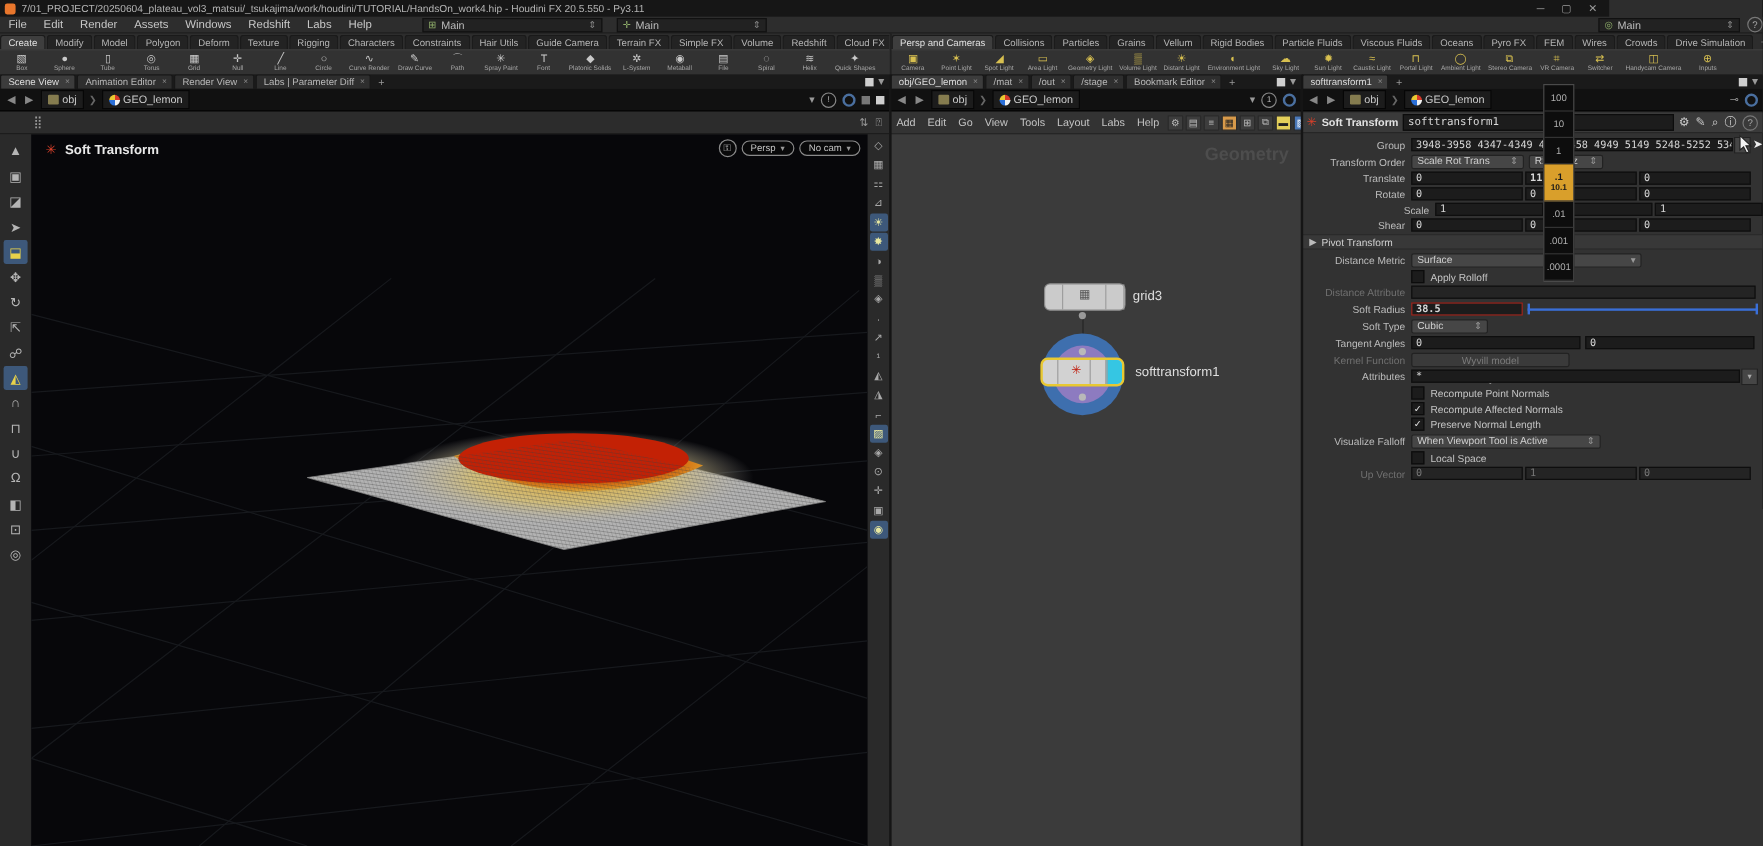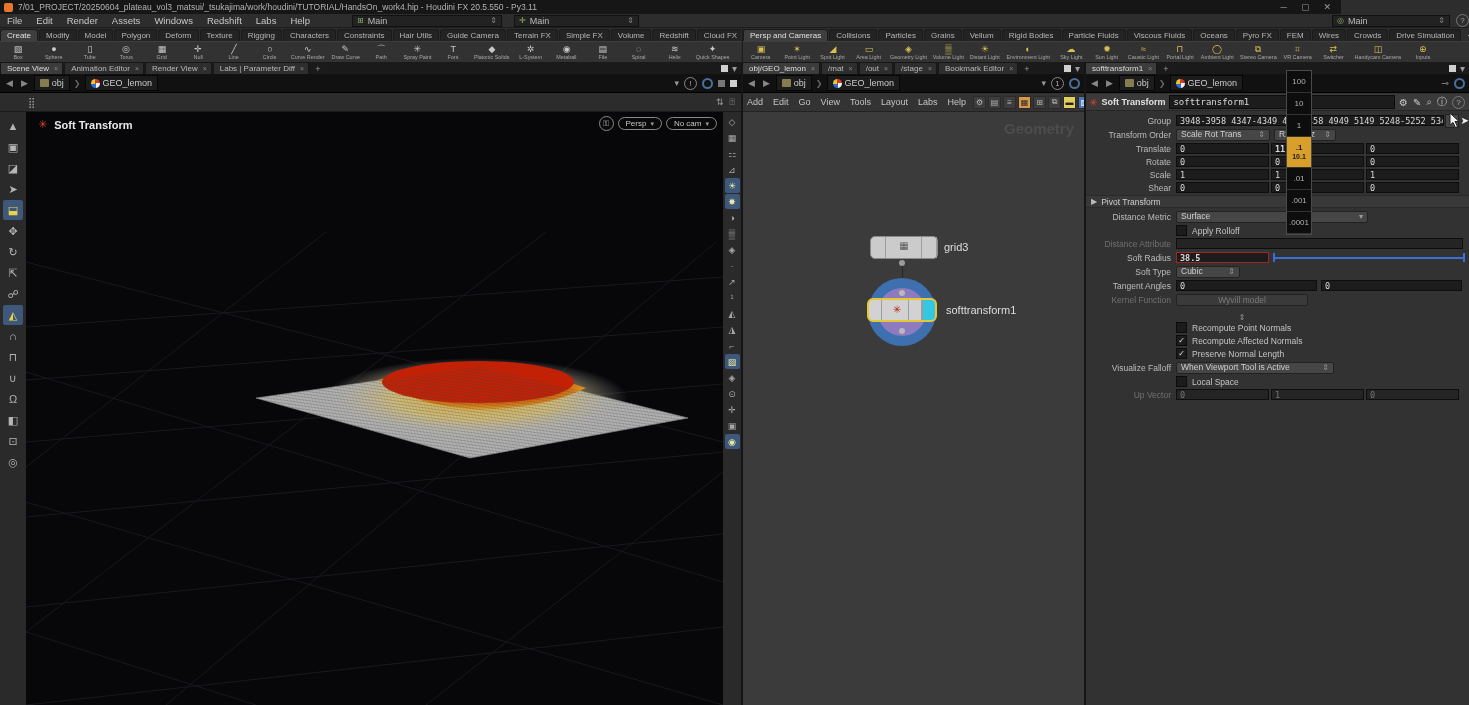--- a/index.html
+++ b/index.html
@@ -746,21 +746,21 @@
       <span class="pfield" style="width:93px;">0</span>
       <span class="pfield" style="width:93px;margin-left:2px;font-weight:bold;">11.</span>
       <span class="pfield" style="width:93px;margin-left:2px;">0</span>
     </div>
     <div class="prow" style="top:62px;">
       <span class="plabel">Rotate</span>
       <span class="pfield" style="width:93px;">0</span>
       <span class="pfield" style="width:93px;margin-left:2px;">0</span>
       <span class="pfield" style="width:93px;margin-left:2px;">0</span>
     </div>
-    <div class="prow" style="top:75px;">
+    <div class="prow" style="top:75px;padding-left:20px;">
       <span class="plabel">Scale</span>
       <span class="pfield" style="width:93px;">1</span>
       <span class="pfield" style="width:93px;margin-left:2px;">1</span>
       <span class="pfield" style="width:93px;margin-left:2px;">1</span>
     </div>
     <div class="prow" style="top:88px;">
       <span class="plabel">Shear</span>
       <span class="pfield" style="width:93px;">0</span>
       <span class="pfield" style="width:93px;margin-left:2px;">0</span>
       <span class="pfield" style="width:93px;margin-left:2px;">0</span>
@@ -815,20 +815,25 @@
     </div>
 
     <div class="prow" style="top:200px;">
       <span class="plabel dis">Kernel Function</span>
       <span class="pdrop disd" style="width:132px;">
           <span>Wyvill model</span>
           <span class="caret">⇕</span>
         </span>
     </div>
 
+    <div class="prow" style="top:214px;">
+      <span class="plabel">Attributes</span>
+      <span class="pfield" style="width:274px;">*</span>
+      <span class="groupdrop">▾</span>
+    </div>
 
     <div class="prow" style="top:228px;">
       <span class="plabel"></span>
       <span class="cb"></span>
       <span class="cblabel">Recompute Point Normals</span>
     </div>
     <div class="prow" style="top:241px;">
       <span class="plabel"></span>
       <span class="cb checked"></span>
       <span class="cblabel">Recompute Affected Normals</span>

